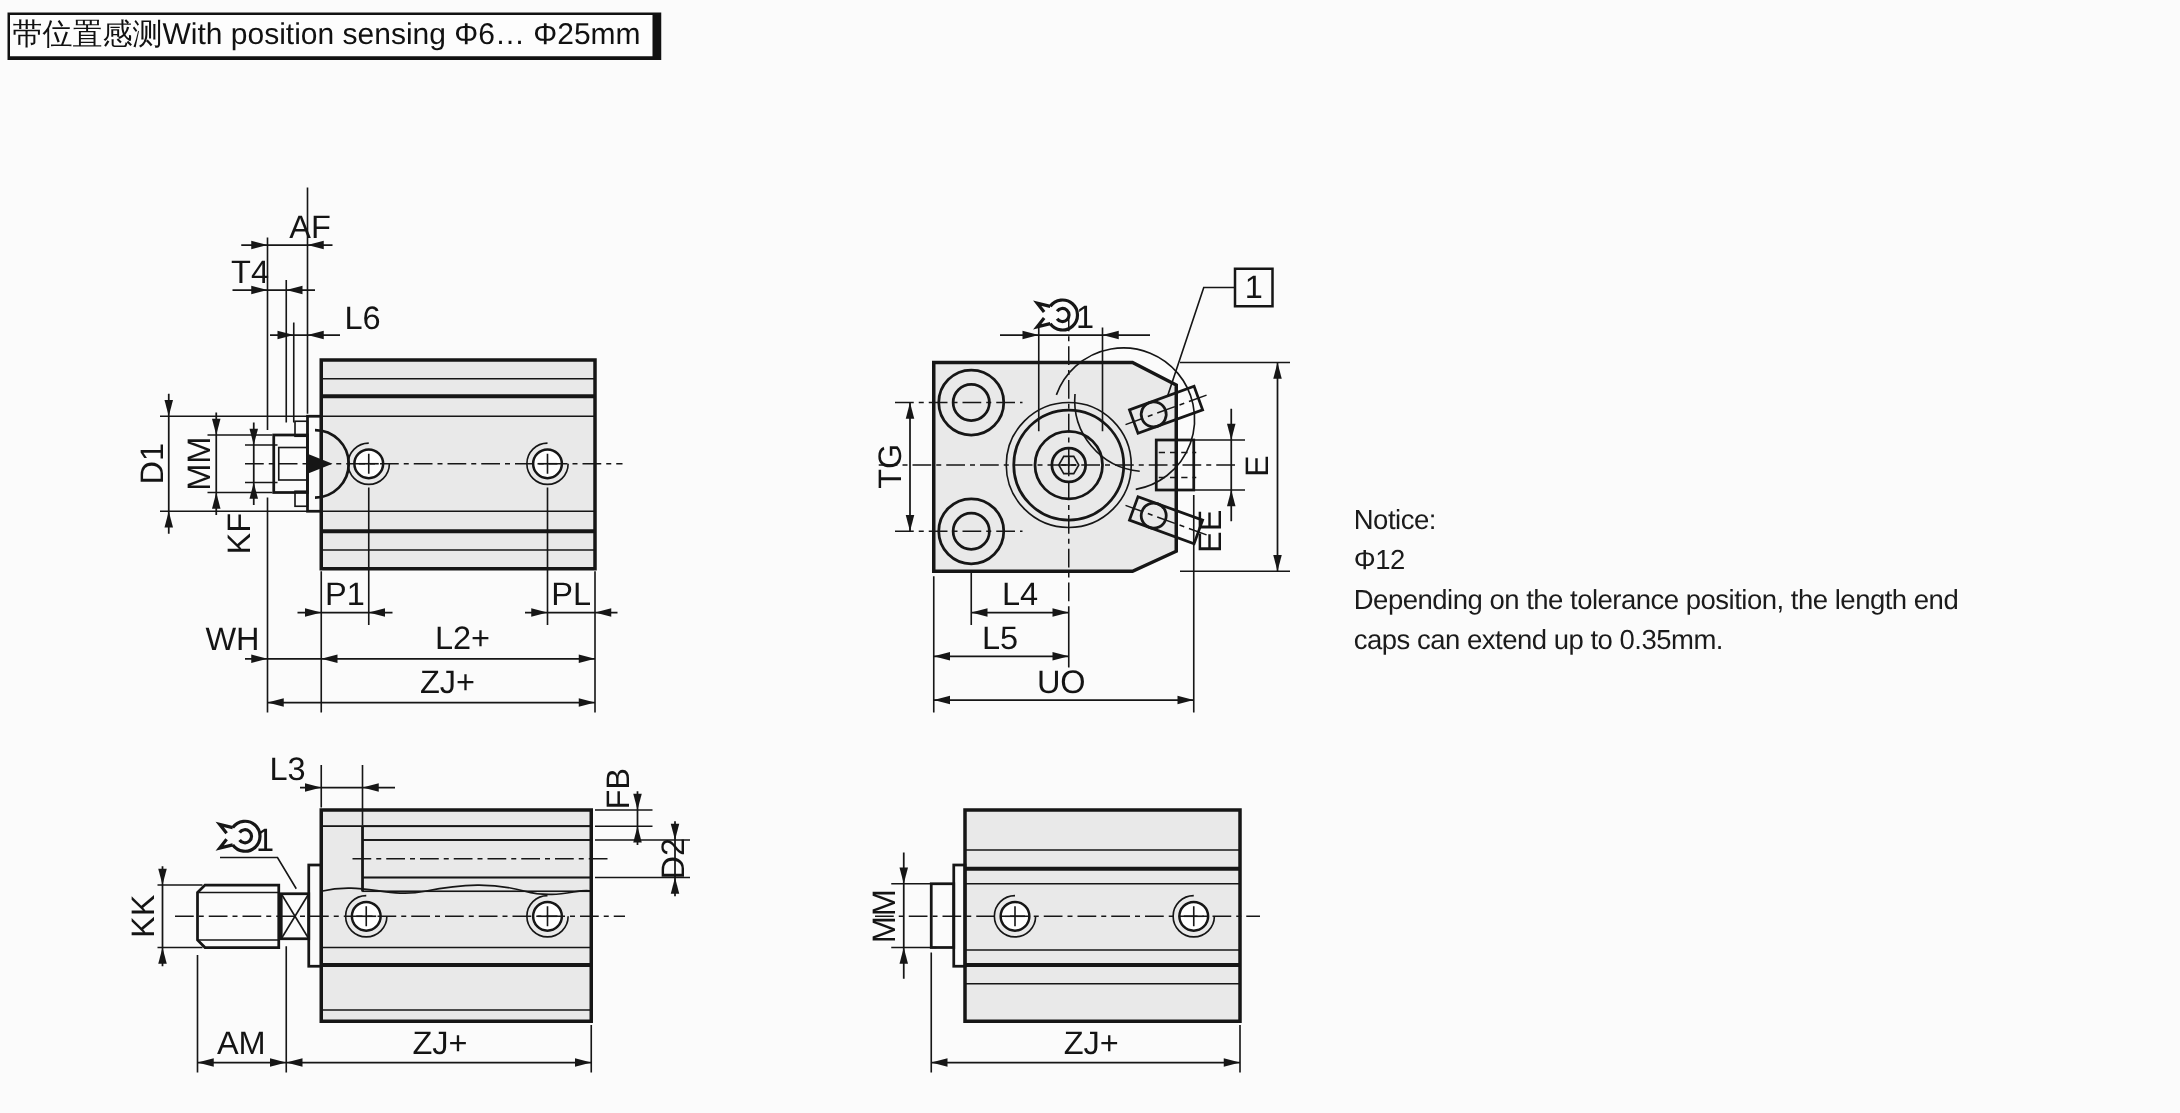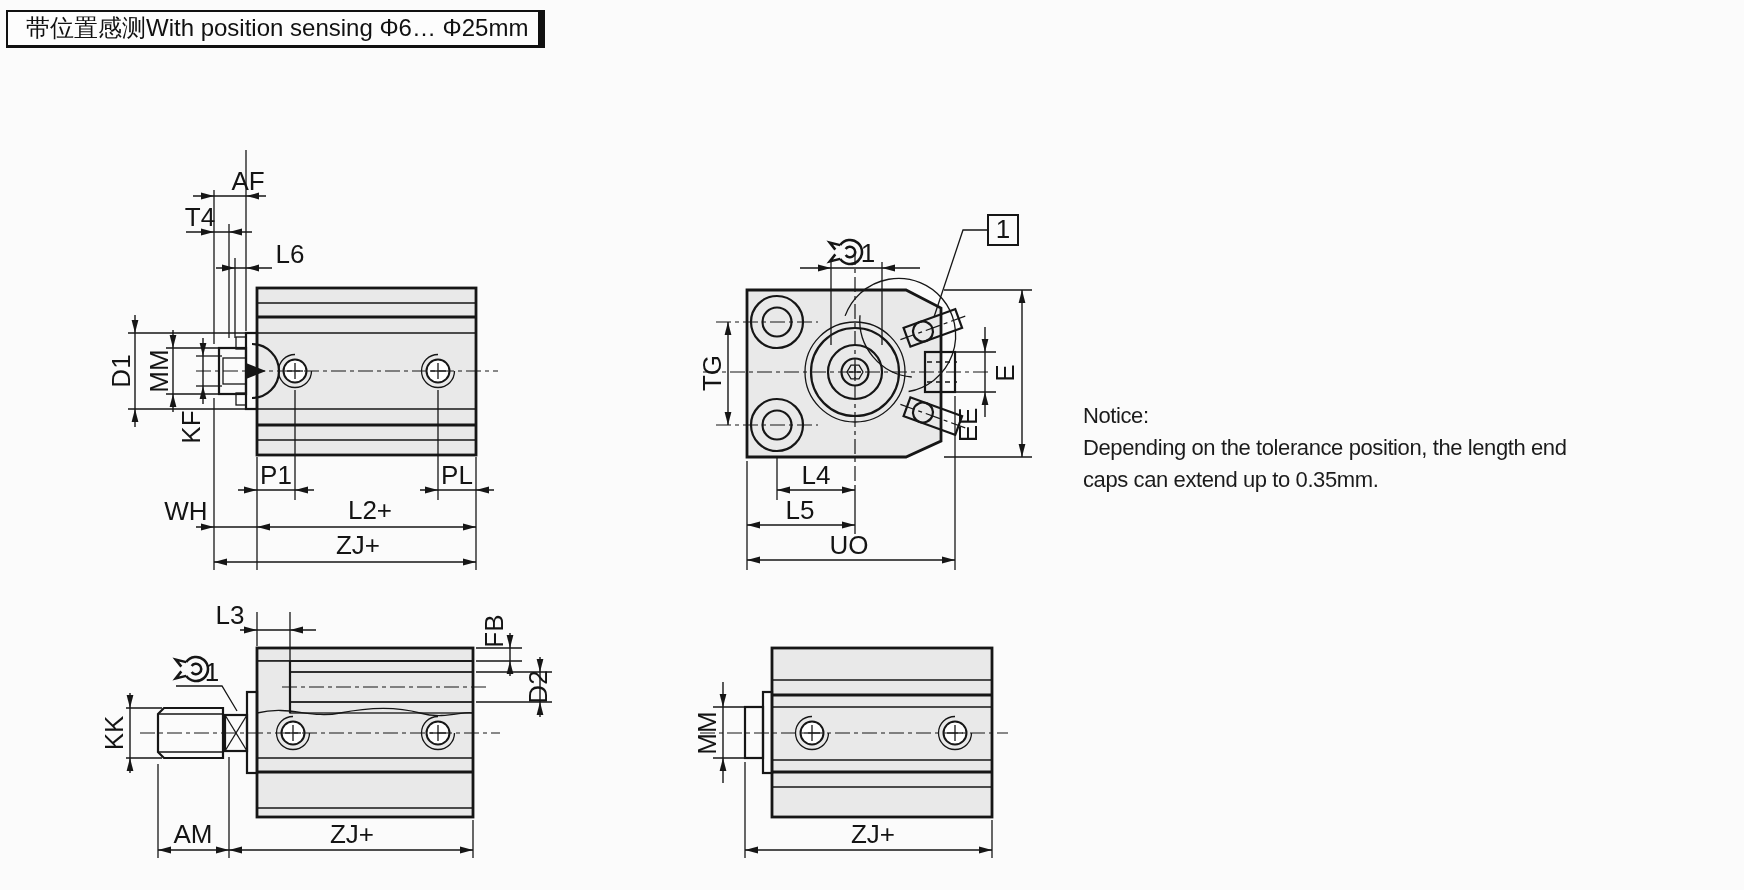--- a/index.html
+++ b/index.html
@@ -1,20 +1,20 @@
 <!DOCTYPE html>
 <html><head>
 <meta charset="utf-8">
 <style>
   html,body{margin:0;padding:0;background:#fbfbfb;}
   .stage{position:relative;width:1744px;height:890px;background:#fbfbfb;overflow:hidden;
          font-family:"Liberation Sans","DejaVu Sans",sans-serif;}
   .title-box{position:absolute;left:6px;top:10px;width:512px;height:33px;background:#fdfdfd;
              border:2.5px solid #111;border-right:7px solid #111;border-bottom:3.5px solid #111;
-             font-size:24px;line-height:32px;padding-left:18px;color:#111;white-space:nowrap;}
+             font-size:24px;line-height:32px;padding-left:2px;color:#111;white-space:nowrap;}
   .notice{position:absolute;left:1083px;top:400px;color:#1b1b1b;font-size:22px;line-height:32px;
           letter-spacing:-0.4px;white-space:nowrap;}
   svg{position:absolute;left:0;top:0;}
   .thin{stroke:#161616;stroke-width:1.3;fill:none;}
   .med{stroke:#161616;stroke-width:2.2;fill:none;}
   .bold{stroke:#161616;stroke-width:3.2;fill:none;}
   .out{stroke:#161616;stroke-width:2.8;}
   .dim{stroke:#161616;stroke-width:1.4;fill:none;}
   .cl{stroke:#161616;stroke-width:1.2;fill:none;stroke-dasharray:15 4 4 4;}
   .dash{stroke:#161616;stroke-width:1.3;fill:none;stroke-dasharray:5 4;}
@@ -316,17 +316,18 @@
       <line x1="992" y1="820" x2="992" y2="858" class="thin"></line>
       <line x1="745" y1="850" x2="992" y2="850" class="dim"></line>
       <polygon class="arr" points="745,850 758,846.6 758,853.4"></polygon>
         <polygon class="arr" points="992,850 979,846.6 979,853.4"></polygon>
       <text class="lbl" x="873" y="843">ZJ+</text>
     </g>
   </svg>
 
   <div class="notice">
     <div>Notice:</div>
+    <div>Φ12</div>
     <div>Depending on the tolerance position, the length end</div>
     <div>caps can extend up to 0.35mm.</div>
   </div>
 
 </div>
 
 </body></html>

